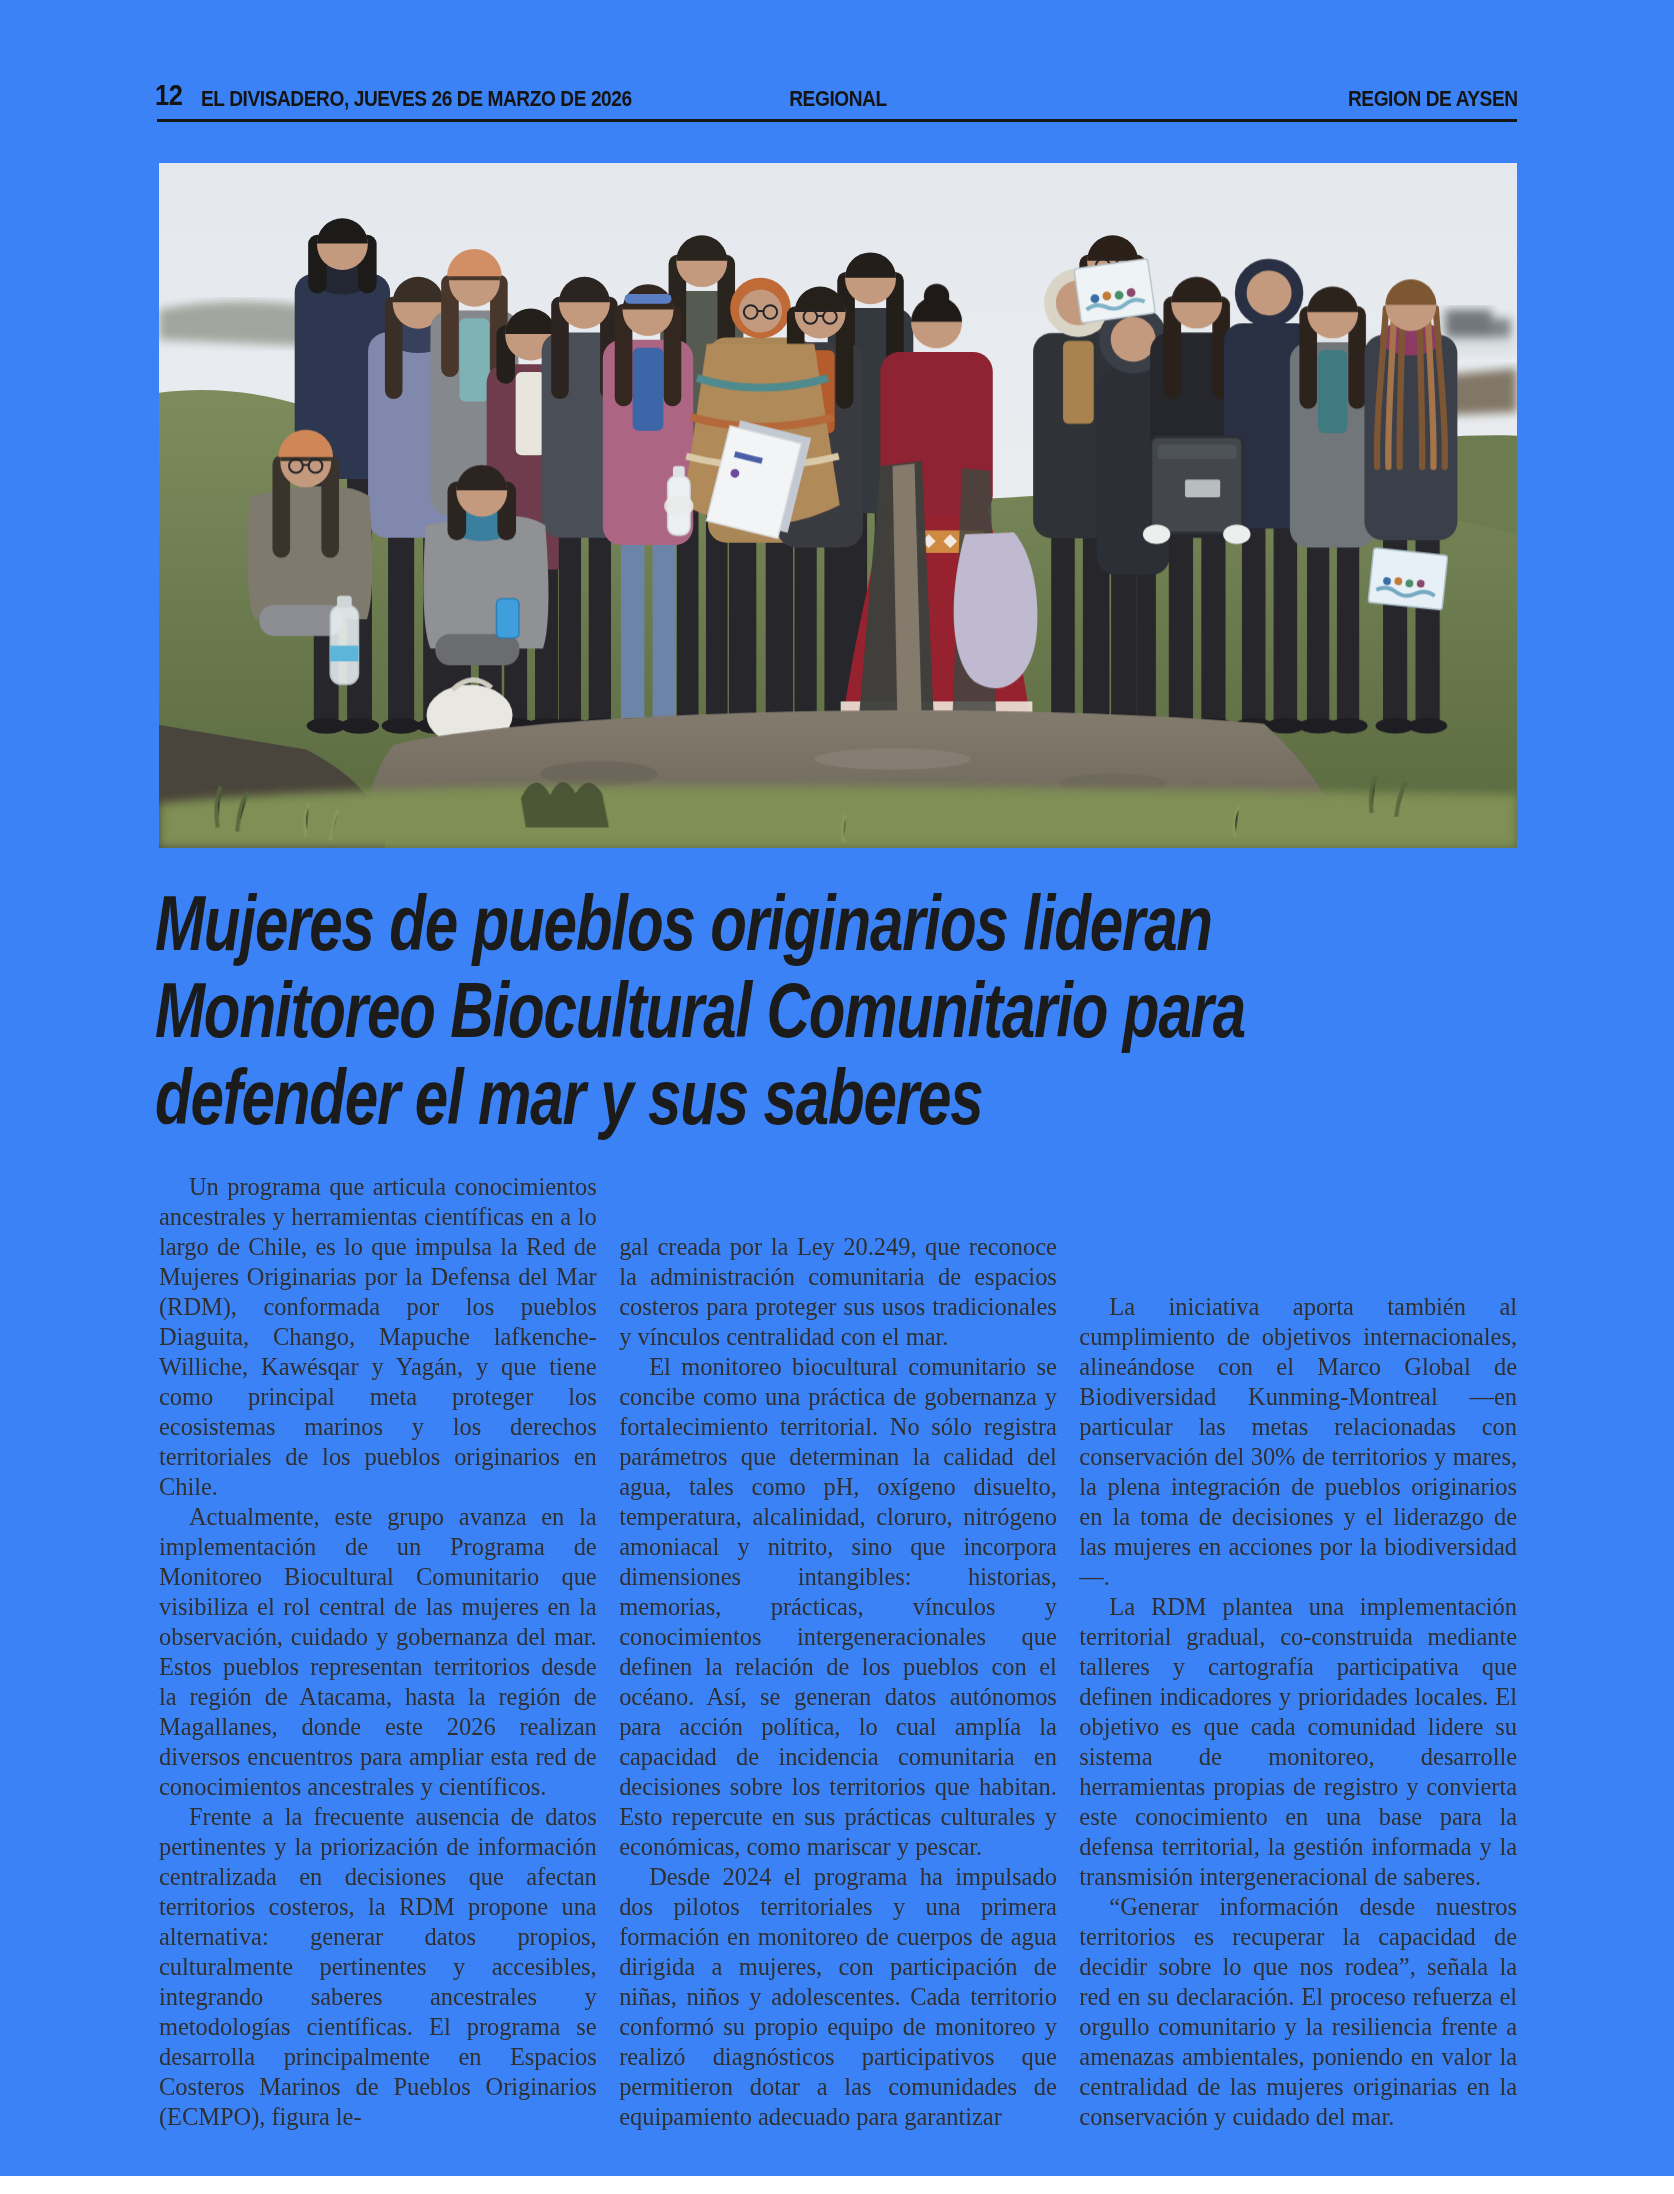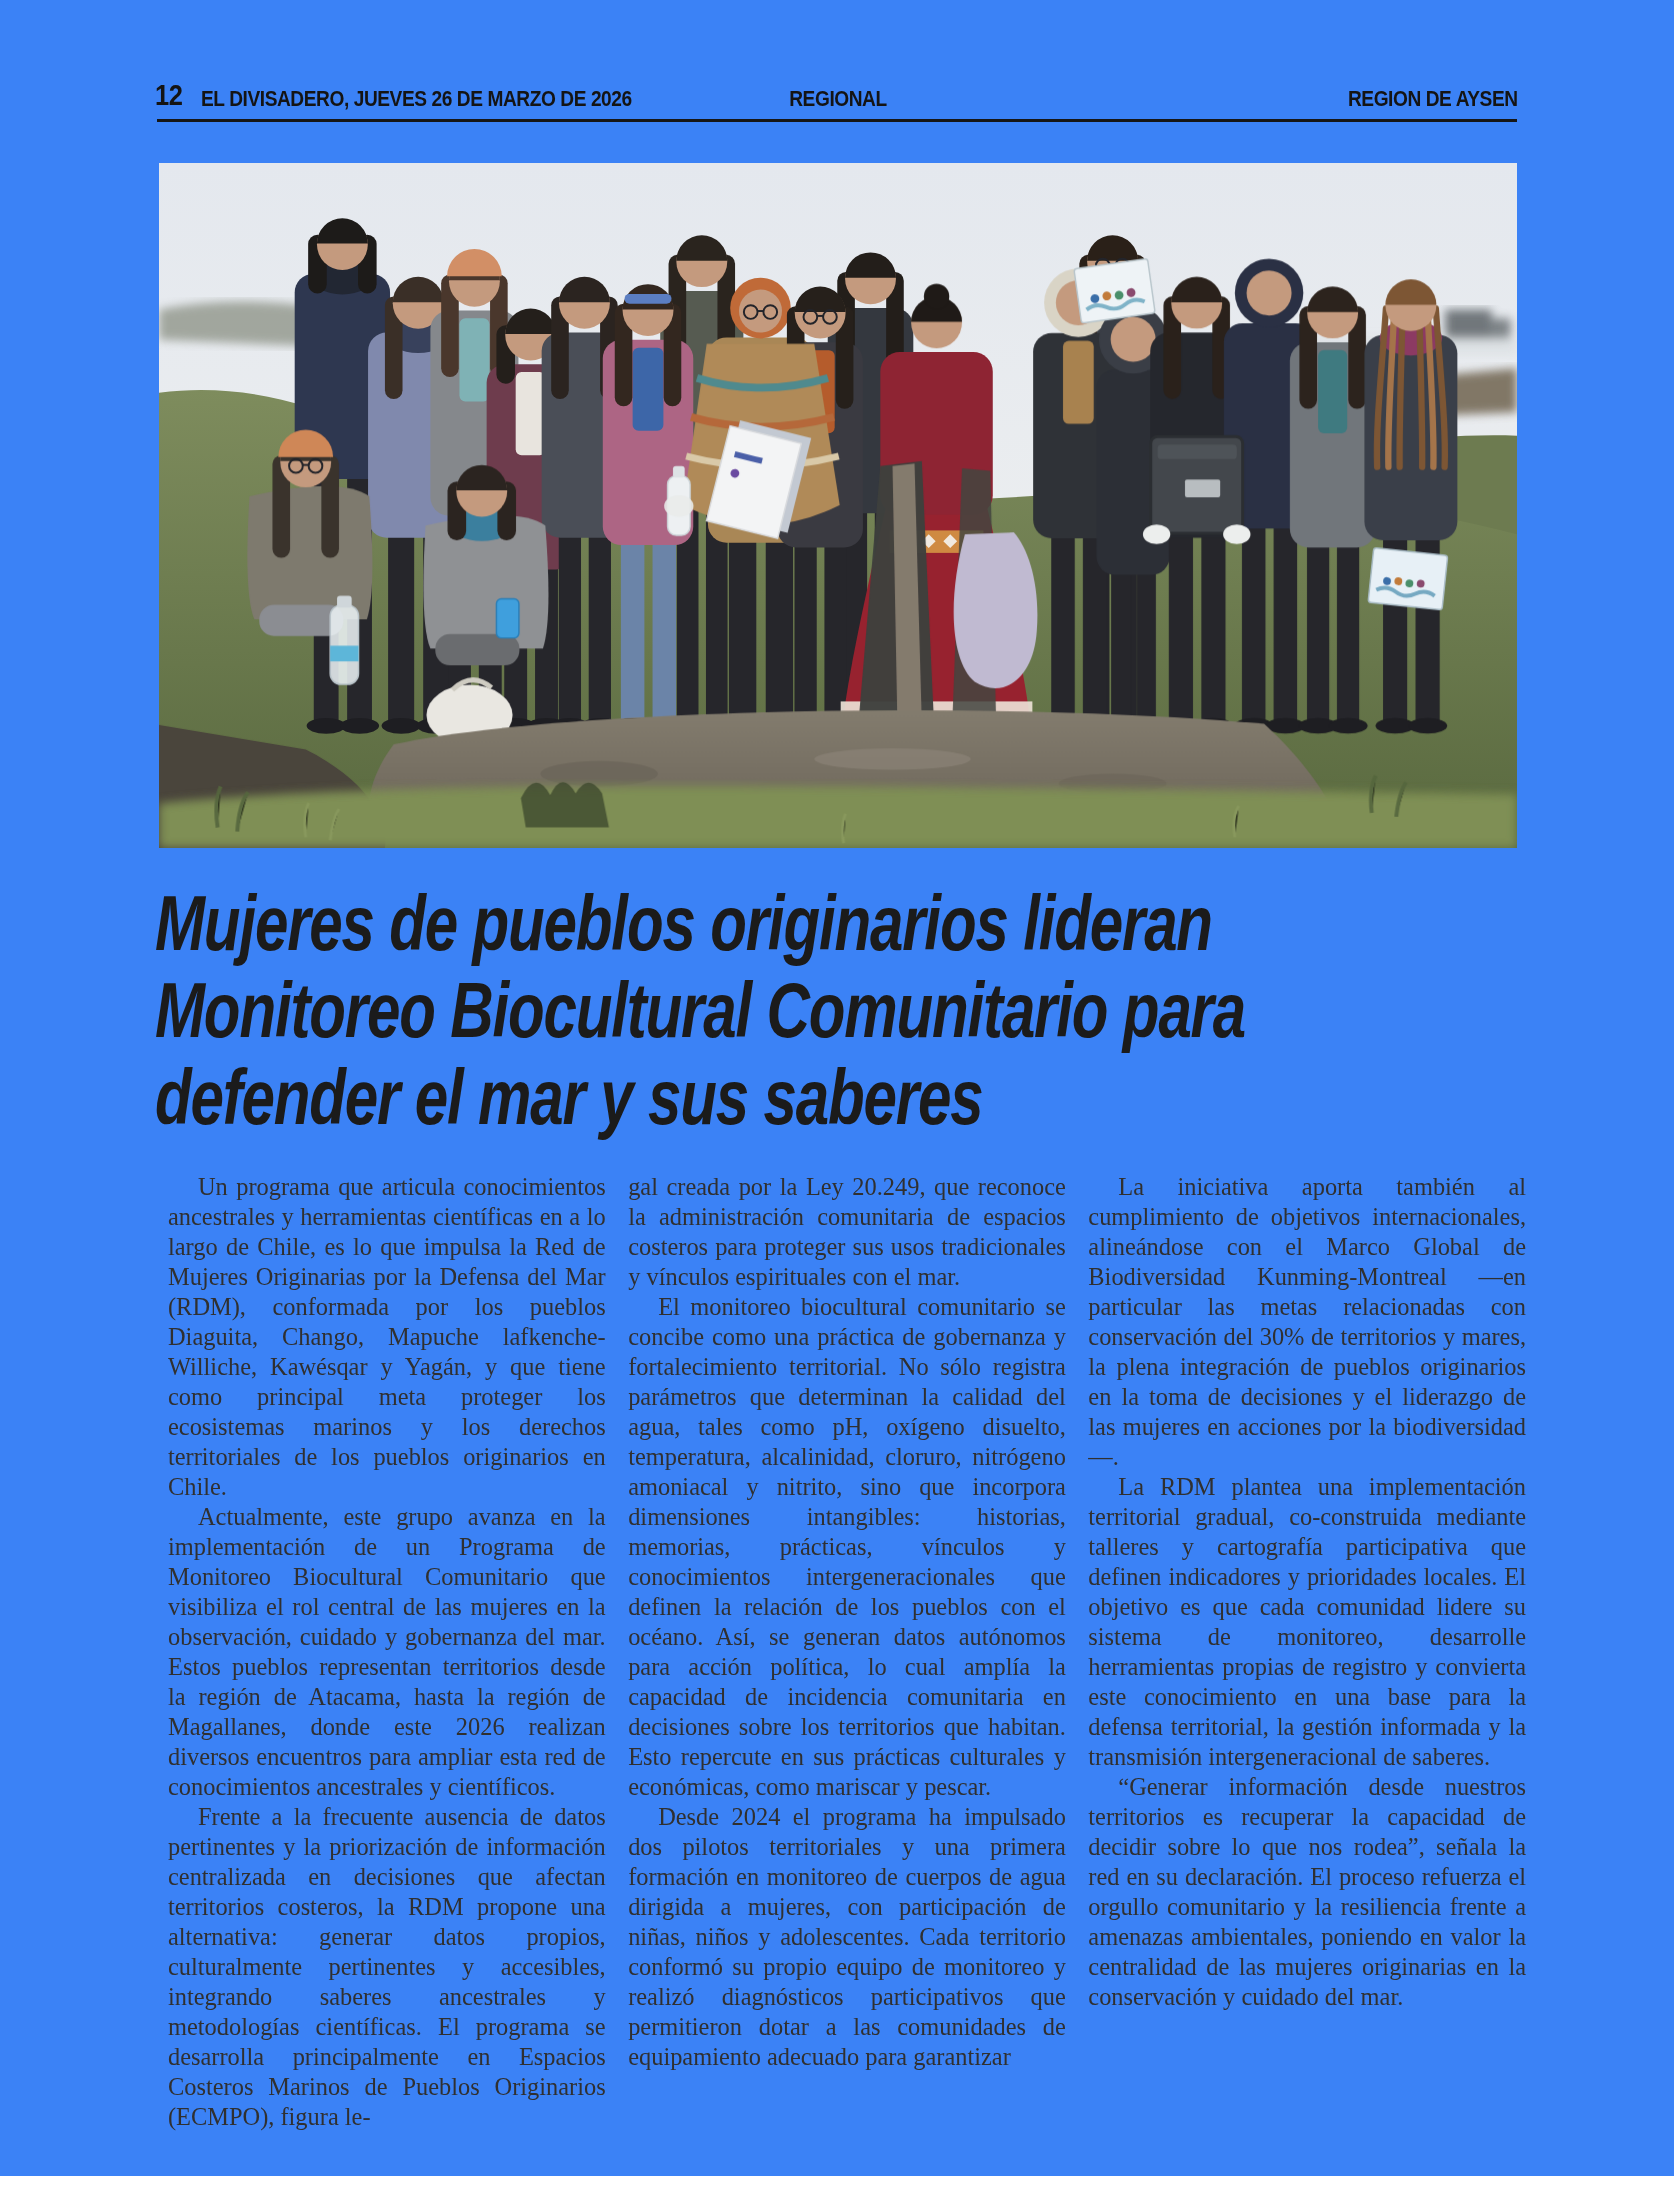--- a/index.html
+++ b/index.html
@@ -15,21 +15,21 @@
   .regn{position:absolute;right:157px;top:88px;font-size:22.5px;font-weight:bold;color:#141414;
         line-height:1;transform:scaleX(.85);transform-origin:right top;letter-spacing:-0.5px;white-space:nowrap;}
   .rule{position:absolute;left:157px;top:119px;width:1360px;height:3.4px;background:#161616;}
   
   .photo{position:absolute;left:159px;top:163px;width:1358px;height:685px;display:block;}
   
   .headline{position:absolute;left:155px;top:880px;margin:0;font-weight:bold;color:#1b1b1b;
             font-size:77px;line-height:87px;letter-spacing:-1.5px;font-style:italic;}
   .headline .hl{transform:scaleX(.78);transform-origin:left top;white-space:nowrap;}
   
-  .cols{position:absolute;left:168px;top:1172px;width:1358px;display:flex;gap:22.5px;}
+  .cols{position:absolute;left:159px;top:1172px;width:1358px;display:flex;gap:22.5px;align-items:flex-end;}
   .col{flex:1 1 0;min-width:0;}
   .col p{margin:0;font-family:"Liberation Serif",serif;font-size:24.4px;line-height:30px;
          color:#303030;text-align:justify;text-indent:30px;hyphens:none;}
   .col p.flush{text-indent:0;}
 </style>
 </head>
 <body>
 
 <div class="page">
 
@@ -400,21 +400,21 @@
       <div class="hl">defender el mar y sus saberes</div>
     </h1>
 
   <main class="cols">
     <div class="col">
         <p>Un programa que articula conocimientos ancestrales y herramientas científicas en a lo largo de Chile, es lo que impulsa la Red de Mujeres Originarias por la Defensa del Mar (RDM), conformada por los pueblos Diaguita, Chango, Mapuche lafkenche-Williche, Kawésqar y Yagán, y que tiene como principal meta proteger los ecosistemas marinos y los derechos territoriales de los pueblos originarios en Chile.</p>
         <p>Actualmente, este grupo avanza en la implementación de un Programa de Monitoreo Biocultural Comunitario que visibiliza el rol central de las mujeres en la observación, cuidado y gobernanza del mar. Estos pueblos representan territorios desde la región de Atacama, hasta la región de Magallanes, donde este 2026 realizan diversos encuentros para ampliar esta red de conocimientos ancestrales y científicos.</p>
         <p>Frente a la frecuente ausencia de datos pertinentes y la priorización de información centralizada en decisiones que afectan territorios costeros, la RDM propone una alternativa: generar datos propios, culturalmente pertinentes y accesibles, integrando saberes ancestrales y metodologías científicas. El programa se desarrolla principalmente en Espacios Costeros Marinos de Pueblos Originarios (ECMPO), figura le-</p>
       </div>
     <div class="col">
-        <p class="flush">gal creada por la Ley 20.249, que reconoce la administración comunitaria de espacios costeros para proteger sus usos tradicionales y vínculos espirituales con el mar.</p>
+        <p class="flush">gal creada por la Ley 20.249, que reconoce la administración comunitaria de espacios costeros para proteger sus usos tradicionales y vínculos centralidad con el mar.</p>
         <p>El monitoreo biocultural comunitario se concibe como una práctica de gobernanza y fortalecimiento territorial. No sólo registra parámetros que determinan la calidad del agua, tales como pH, oxígeno disuelto, temperatura, alcalinidad, cloruro, nitrógeno amoniacal y nitrito, sino que incorpora dimensiones intangibles: historias, memorias, prácticas, vínculos y conocimientos intergeneracionales que definen la relación de los pueblos con el océano. Así, se generan datos autónomos para acción política, lo cual amplía la capacidad de incidencia comunitaria en decisiones sobre los territorios que habitan. Esto repercute en sus prácticas culturales y económicas, como mariscar y pescar.</p>
         <p>Desde 2024 el programa ha impulsado dos pilotos territoriales y una primera formación en monitoreo de cuerpos de agua dirigida a mujeres, con participación de niñas, niños y adolescentes. Cada territorio conformó su propio equipo de monitoreo y realizó diagnósticos participativos que permitieron dotar a las comunidades de equipamiento adecuado para garantizar</p>
       </div>
     <div class="col">
         <p>La iniciativa aporta también al cumplimiento de objetivos internacionales, alineándose con el Marco Global de Biodiversidad Kunming-Montreal —en particular las metas relacionadas con conservación del 30% de territorios y mares, la plena integración de pueblos originarios en la toma de decisiones y el liderazgo de las mujeres en acciones por la biodiversidad—.</p>
         <p>La RDM plantea una implementación territorial gradual, co-construida mediante talleres y cartografía participativa que definen indicadores y prioridades locales. El objetivo es que cada comunidad lidere su sistema de monitoreo, desarrolle herramientas propias de registro y convierta este conocimiento en una base para la defensa territorial, la gestión informada y la transmisión intergeneracional de saberes.</p>
         <p>“Generar información desde nuestros territorios es recuperar la capacidad de decidir sobre lo que nos rodea”, señala la red en su declaración. El proceso refuerza el orgullo comunitario y la resiliencia frente a amenazas ambientales, poniendo en valor la centralidad de las mujeres originarias en la conservación y cuidado del mar.</p>
       </div>
   </main>
 </div>

